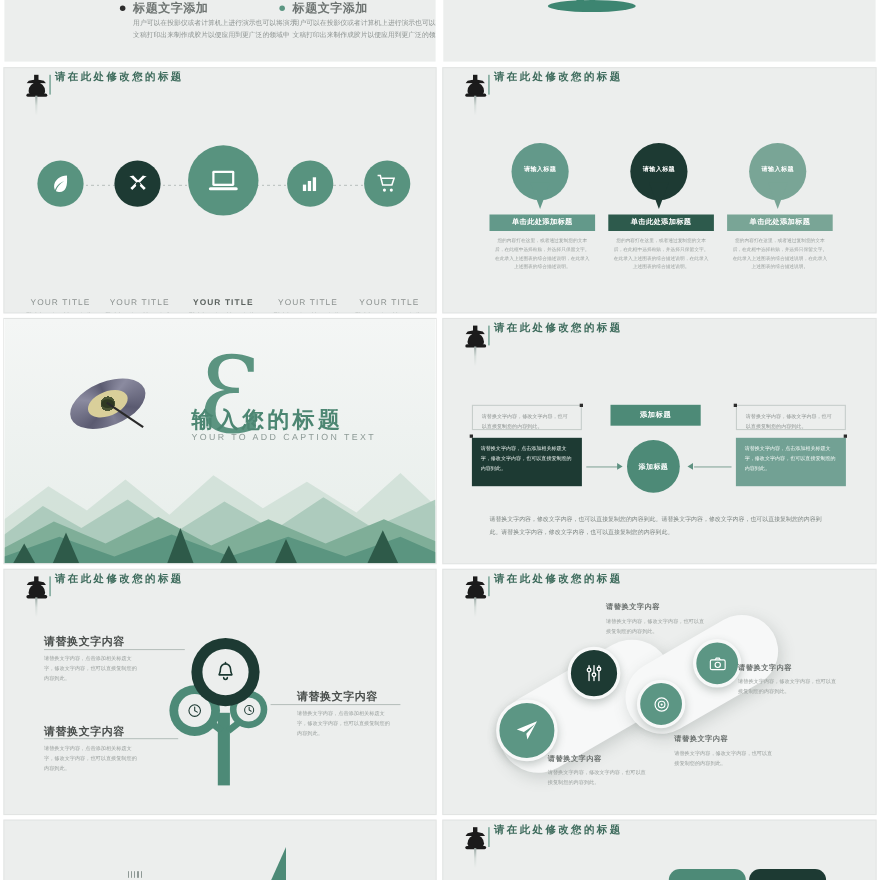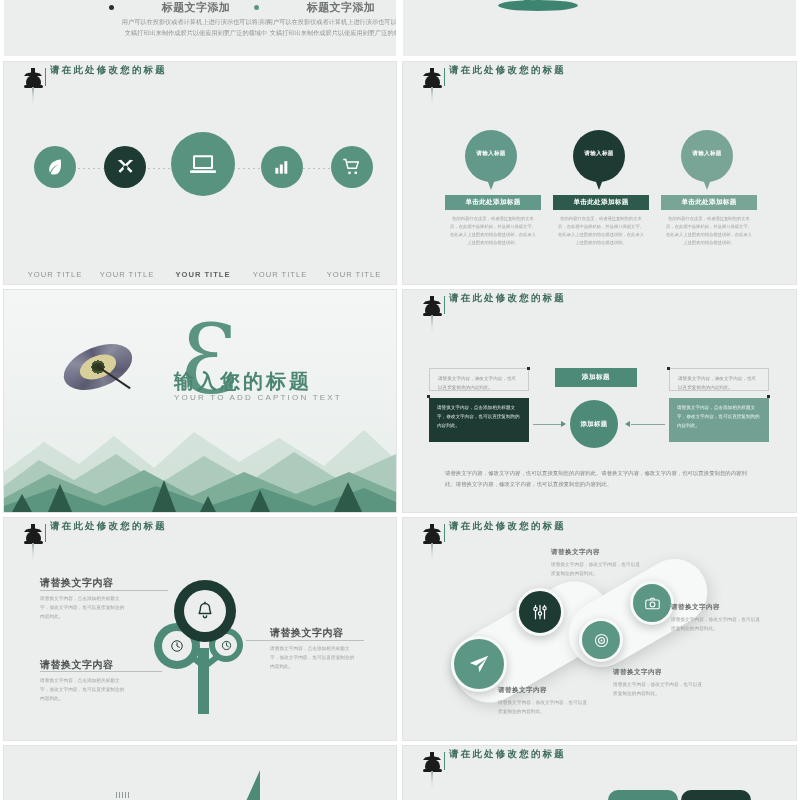--- a/index.html
+++ b/index.html
@@ -21,21 +21,21 @@
               border-radius:50% 50% 22% 22%/70% 70% 30% 30%;}
   .bell .lip{position:absolute;left:1.5px;top:16.5px;width:19px;height:3px;background:#1b1b1b;
              border-radius:2px;}
   .bell .tail{position:absolute;left:10px;top:19px;width:2px;height:18px;
               background:linear-gradient(#9aa8a4,#d7dedb,#eceeed);}
   .hdr .title{position:absolute;left:46px;top:2px;font-size:9.5px;letter-spacing:2.2px;
               color:#3c6a5b;font-weight:700;white-space:nowrap;}
   .hdr .rule{position:absolute;left:41px;top:6px;width:1px;height:18px;background:#4e8a77;}
 
   
-  .bl{position:absolute;text-align:center;}
+  .bl{position:absolute;}
   .bl .dot{position:absolute;left:0;top:5px;width:5px;height:5px;border-radius:50%;background:#2d2d2d;}
   .bl .dot.g{background:#5b9682;}
   .bl h4{margin:0 0 2px 12px;font-size:11px;font-weight:700;color:#6e7472;letter-spacing:.4px;}
   .bl p{margin:0 0 0 12px;font-size:6.2px;line-height:1.75;color:#8d9391;width:150px;}
 
   .legman{position:absolute;}
   .legman .leg{position:absolute;background:#3d8571;}
   .legman .base{position:absolute;background:#3d8571;border-radius:50%;}
 
   

